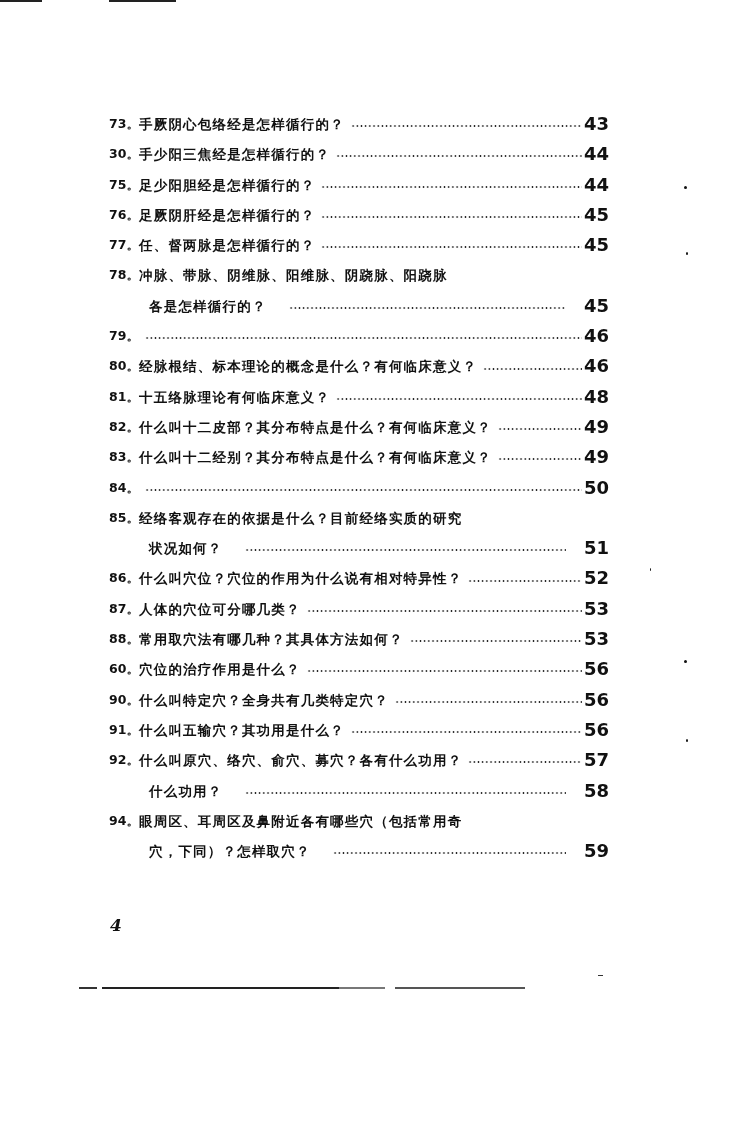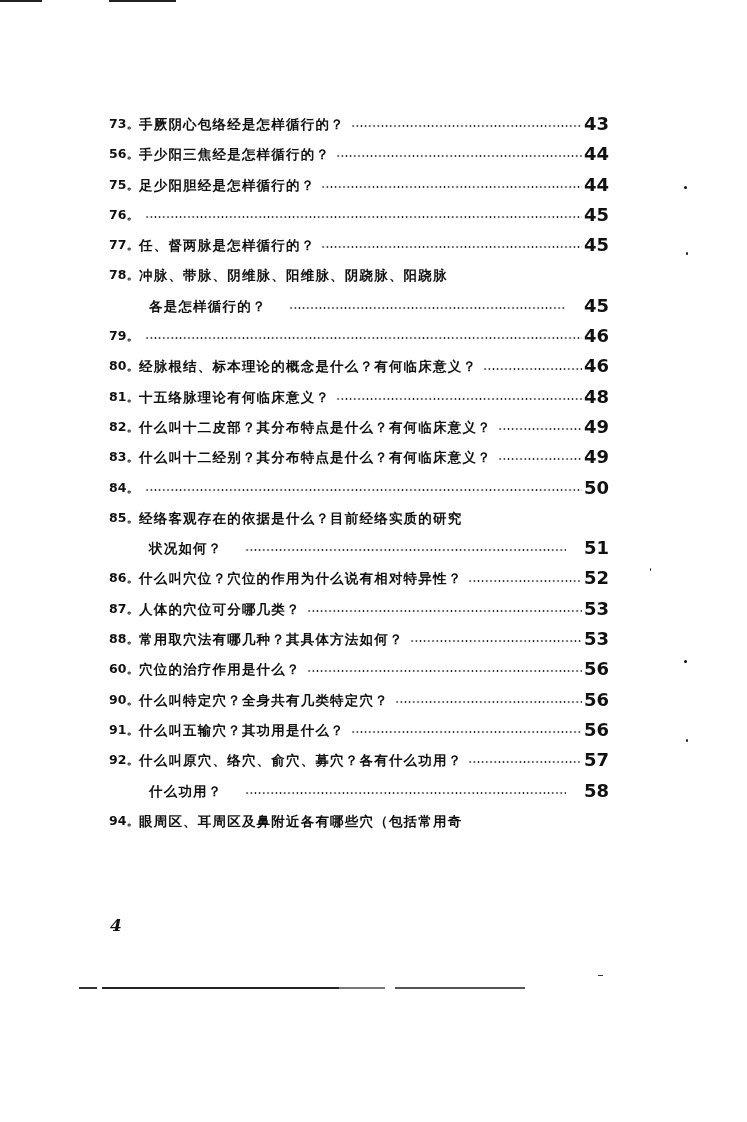--- a/index.html
+++ b/index.html
@@ -37,33 +37,34 @@
 <div class="scan-mark" style="left:109px;width:67px;"></div>
 
 <div class="toc" id="toc">
     <div class="row">
       <span class="num">73。</span>
       <span class="title">手厥阴心包络经是怎样循行的？</span>
       <span class="leader"></span>
       <span class="page">43</span>
     </div>
     <div class="row">
-      <span class="num">56。</span>
+      <span class="num">30。</span>
       <span class="title">手少阳三焦经是怎样循行的？</span>
       <span class="leader"></span>
       <span class="page">44</span>
     </div>
     <div class="row">
       <span class="num">75。</span>
       <span class="title">足少阳胆经是怎样循行的？</span>
       <span class="leader"></span>
       <span class="page">44</span>
     </div>
     <div class="row">
       <span class="num">76。</span>
+      <span class="title">足厥阴肝经是怎样循行的？</span>
       <span class="leader"></span>
       <span class="page">45</span>
     </div>
     <div class="row">
       <span class="num">77。</span>
       <span class="title">任、督两脉是怎样循行的？</span>
       <span class="leader"></span>
       <span class="page">45</span>
     </div>
     <div class="row">
@@ -162,20 +163,25 @@
     </div>
     <div class="row cont">
       <span class="title">什么功用？</span>
       <span class="leader"></span>
       <span class="page">58</span>
     </div>
     <div class="row">
       <span class="num">94。</span>
       <span class="title">眼周区、耳周区及鼻附近各有哪些穴（包括常用奇</span>
     </div>
+    <div class="row cont">
+      <span class="title">穴，下同）？怎样取穴？</span>
+      <span class="leader"></span>
+      <span class="page">59</span>
+    </div>
   </div>
 
 <div class="folio">4</div>
 
 <div class="dot" style="left:684px;top:186px;"></div>
 <div class="dot" style="left:686px;top:252px;width:2px;height:3px;"></div>
 <div class="dot" style="left:650px;top:568px;width:1px;height:3px;"></div>
 <div class="dot" style="left:684px;top:660px;"></div>
 <div class="dot" style="left:686px;top:739px;width:2px;height:3px;"></div>
 

